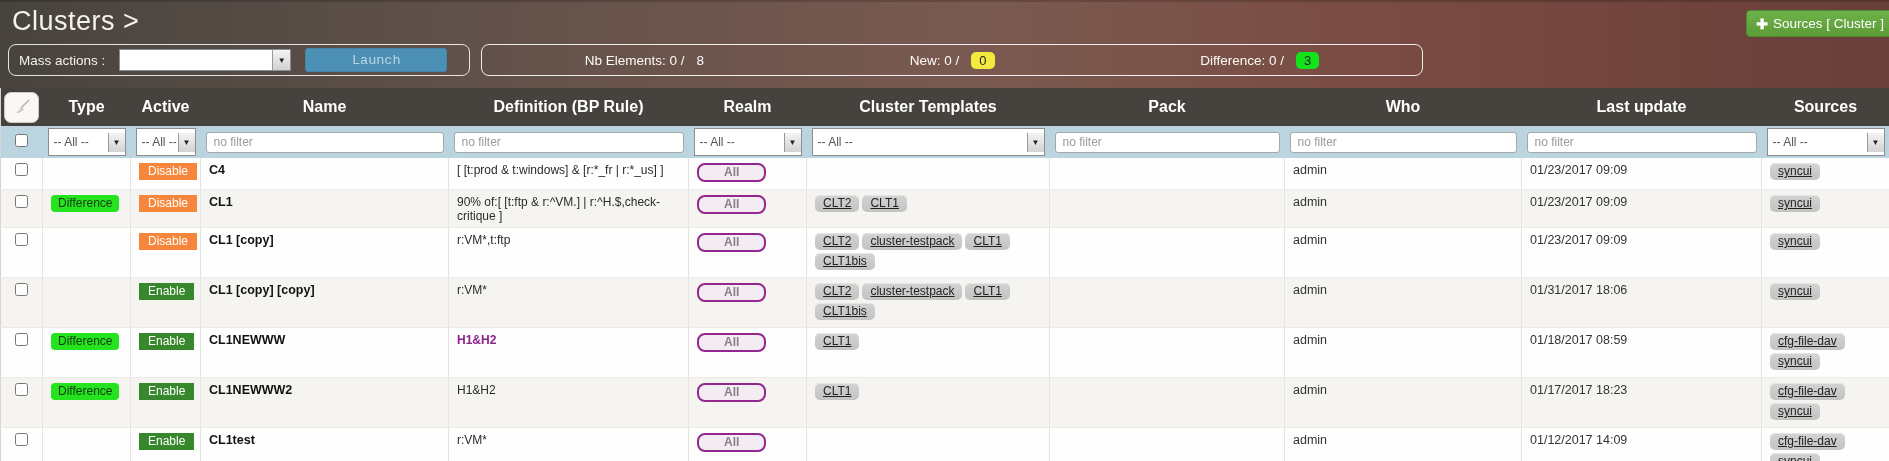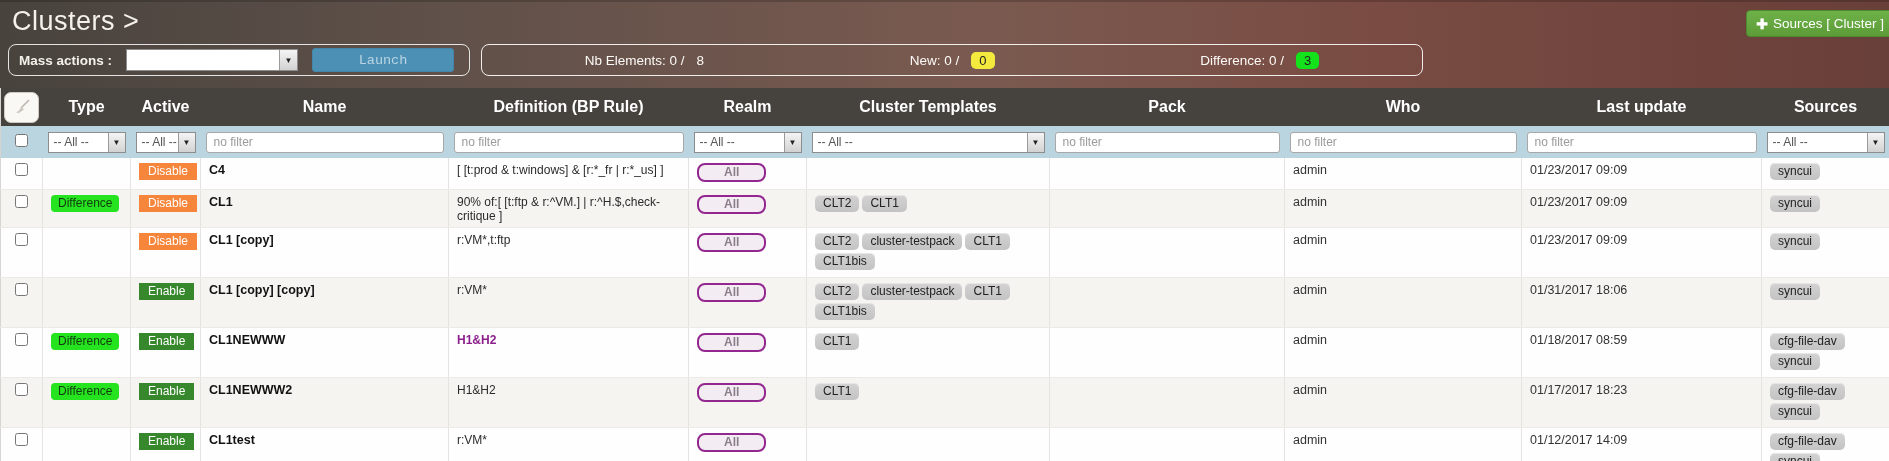--- a/index.html
+++ b/index.html
@@ -14,21 +14,21 @@
   .create-btn { position:absolute; top:8px; right:-8px; height:27px;
     background:linear-gradient(#6db148,#5d9c38); border:1px solid #4c8a2d; border-radius:4px;
     color:#fff; font-size:13.5px; padding:0 12px 0 9px; display:flex; align-items:center; gap:5px; cursor:pointer;
     font-family:"Liberation Sans", sans-serif; }
   .create-btn .plus { font-size:14px; font-weight:bold; }
 
   .toolbar { position:absolute; left:0; top:42px; width:100%; height:32px; }
   .mass-box { position:absolute; left:8px; top:0; width:462px; height:32px;
     border:1px solid rgba(255,255,255,0.85); border-radius:8px;
     display:flex; align-items:center; padding:0 10px; gap:14px; }
-  .mass-label { color:#f4f1ed; font-size:13.5px; font-weight:bold; }
+  .mass-label { color:#f4f1ed; font-size:13.5px; font-weight:normal; }
   .mass-select { width:172px; height:22px; background:#fff; border:1px solid #8d8d8d;
     display:flex; align-items:center; justify-content:flex-end; cursor:pointer; }
   .mass-select .arrow-box { width:18px; height:20px; background:linear-gradient(#f4f4f4,#d2d2d2);
     border-left:1px solid #9a9a9a; display:flex; align-items:center; justify-content:center;
     font-size:8px; color:#222; }
   .launch-btn { width:142px; height:24px; background:#4d90b5; border:1px solid #4486aa;
     border-radius:3px; color:#b9d5e3; font-size:13.5px; cursor:pointer;
     font-family:Liberation Mono, monospace; }
 
   .stats-box { position:absolute; left:481px; top:0; width:942px; height:32px;
@@ -44,21 +44,21 @@
   col.c0{width:42px;} col.c1{width:88px;} col.c2{width:70px;} col.c3{width:248px;}
   col.c4{width:240px;} col.c5{width:118px;} col.c6{width:243px;} col.c7{width:235px;}
   col.c8{width:237px;} col.c9{width:240px;} col.c10{width:128px;}
 
   tr.head-row th { background:#46423e; color:#fff; font-size:16px; font-weight:600;
     height:38px; text-align:center; vertical-align:middle; }
   .broom-btn { width:35px; height:31px; margin:0 auto; background:#faf8f5; border:1px solid #cfcbc4;
     border-radius:7px; display:flex; align-items:center; justify-content:center; cursor:pointer; }
 
   tr.filter-row td { background:#bad4e0; height:32px; vertical-align:middle; padding:0 5px; }
-  .f-select { background:#fff; border:1px solid #8d8d8d; height:21px;
+  .f-select { background:#fff; border:1px solid #8d8d8d; height:28px;
     display:flex; align-items:center; justify-content:space-between; cursor:pointer; }
   .f-select .lbl { font-size:12px; color:#555; padding-left:5px; white-space:nowrap; overflow:hidden; }
   .f-select .arrow-box { flex:0 0 17px; height:19px; background:linear-gradient(#f4f4f4,#d2d2d2);
     border-left:1px solid #9a9a9a; display:flex; align-items:center; justify-content:center;
     font-size:8px; color:#222; }
   .f-input { width:100%; height:21px; border:1px solid #a8a8a8; border-radius:3px; padding:0 7px;
     font-size:12px; color:#444; font-family:"Liberation Sans", sans-serif; background:#fff; }
   .f-input::placeholder { color:#9b9b9b; }
 
   tbody td { font-size:12.5px; color:#333; vertical-align:top; padding:5px 8px 4px 8px;
@@ -70,21 +70,21 @@
   td.def  { font-size:12px; color:#2b2b2b; }
   td.def.link { color:#8b1f8b; font-weight:bold; cursor:pointer; }
 
   .pill { display:inline-block; font-size:12px; line-height:15px; margin:0 3px 3px 0; white-space:nowrap; }
   .pill.diff    { background:#25e31e; color:#143a10; border-radius:4px; padding:1px 7px; }
   .pill.disable { background:#f6863b; color:#fff; border-radius:0; padding:1px 9px; }
   .pill.enable  { background:#37882c; color:#fff; border-radius:0; padding:1px 9px; }
   .pill.realm   { background:#f3edf3; color:#8a7d8a; border:2px solid #93278f; border-radius:8px;
                   padding:0 25px; font-weight:bold; }
   .pill.gray    { background:linear-gradient(#d3d3d3,#c3c3c3); color:#222; border-radius:5px;
-                  padding:1px 8px; box-shadow:inset 0 1px 0 #e6e6e6; }
+                  padding:1px 8px; box-shadow:inset 0 1px 0 #e6e6e6;text-decoration:underline; }
   input[type="checkbox"] { width:13px; height:13px; }
 </style>
 </head>
 <body>
 
 <div class="header-band">
   <div class="page-title">Clusters &gt;</div>
   <button class="create-btn">
     <span class="plus">✚</span>
     <span>Sources [ Cluster ]</span>

